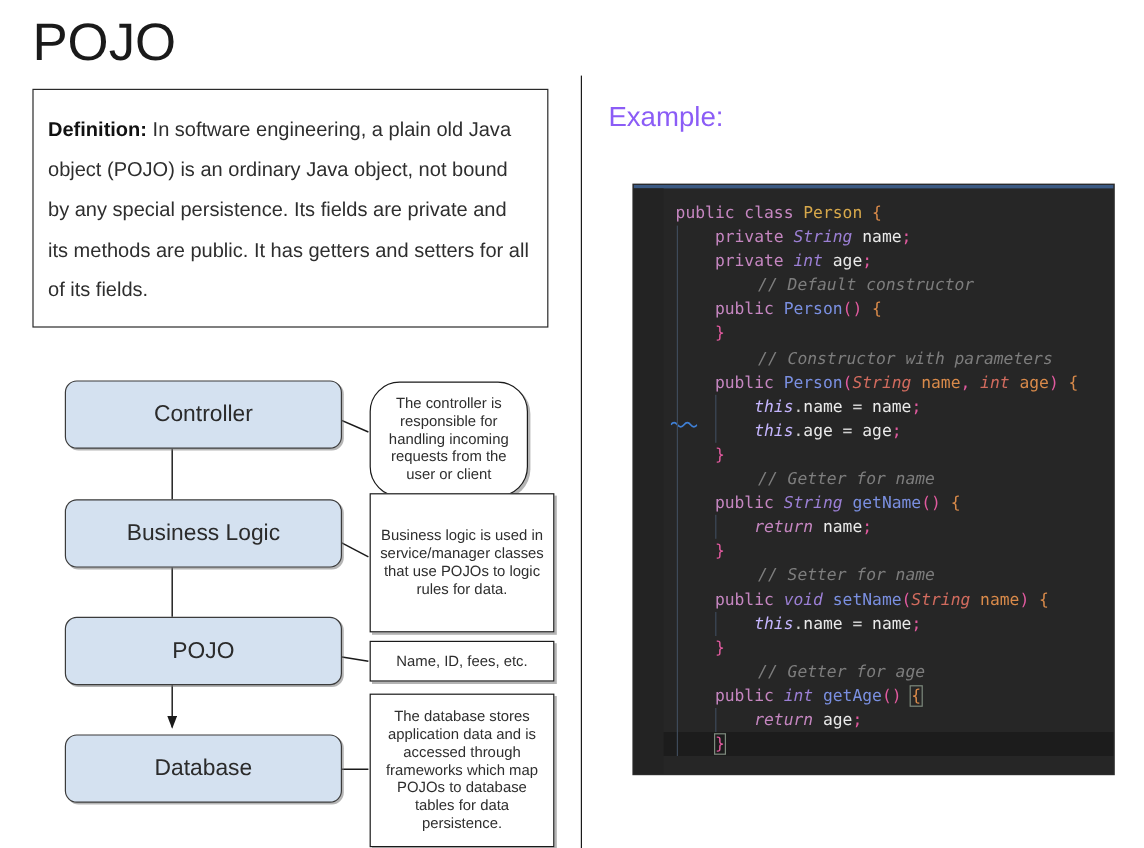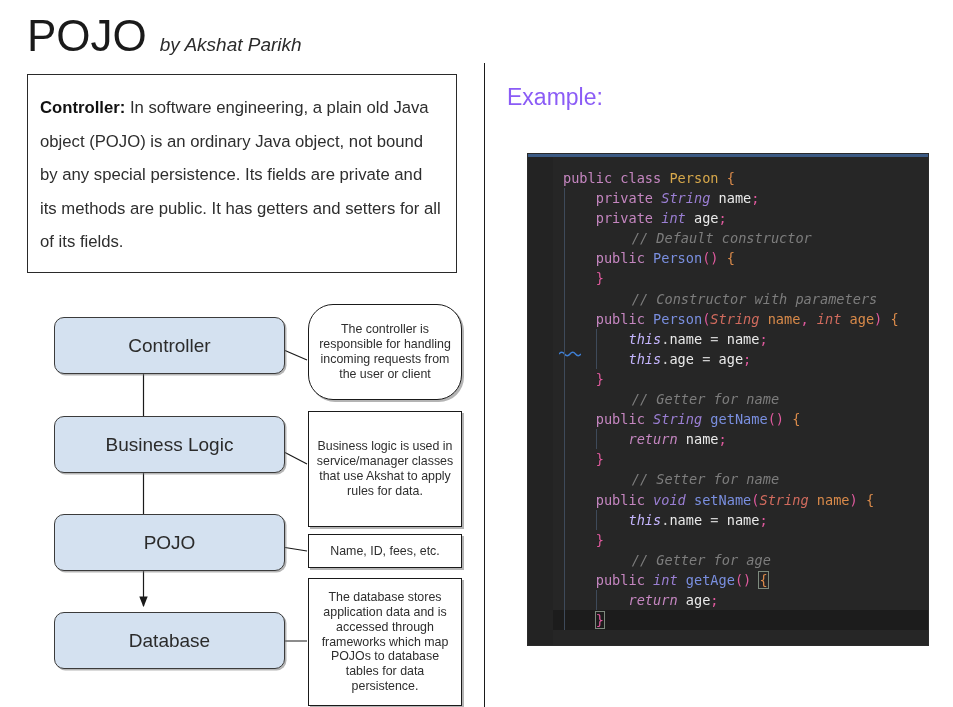--- a/index.html
+++ b/index.html
@@ -119,21 +119,21 @@
     text-align: center;
     box-shadow: 2px 2px 0 rgba(130,130,130,0.6);
   }
   .note-box span {
     font-family: "Liberation Sans", sans-serif;
     font-size: 12.4px;
     line-height: 14.8px;
     color: #2e2e2e;
     padding: 0 4px;
   }
-  #note-box-0 { left: 308px; top: 304px; width: 154px; height: 96px; border-radius: 25px; }
+  #note-box-0 { left: 308px; top: 318px; width: 132px; height: 96px; border-radius: 25px; }
   #note-box-1 { left: 308px; top: 411px; width: 154px; height: 116px; }
   #note-box-2 { left: 308px; top: 534px; width: 154px; height: 34px; }
   #note-box-3 { left: 308px; top: 578px; width: 154px; height: 128px; text-align: center; }
 
   
   #example-heading {
     position: absolute;
     left: 507px;
     top: 84px;
     font-family: "Liberation Sans", sans-serif;
@@ -218,27 +218,26 @@
   .brace-hl {
     outline: 1px solid #7d8a7d;
     outline-offset: 0px;
   }
 </style>
 </head>
 <body>
 
 <div id="header">
   <div id="title">POJO</div>
-  <div id="byline">by Akshat Parikh</div>
 </div>
 
 <div id="divider"></div>
 
 <div id="definition-box">
-  <div id="definition-text"><b>Controller:</b><span> In software engineering, a plain old Java object (POJO) is an ordinary Java object, not bound by any special persistence.  Its fields are private and its methods are public. It has getters and setters for all of its fields.</span></div>
+  <div id="definition-text"><b>Definition:</b><span> In software engineering, a plain old Java object (POJO) is an ordinary Java object, not bound by any special persistence.  Its fields are private and its methods are public. It has getters and setters for all of its fields.</span></div>
 </div>
 
 <svg id="flow" viewBox="0 0 480 707">
   <defs>
     <marker id="arrowhead" markerWidth="9" markerHeight="7" refX="8" refY="3.5" orient="auto">
       <polygon points="0 0, 9 3.5, 0 7" fill="#1a1a1a"></polygon>
     </marker>
   </defs>
 
   <line x1="143.5" y1="374" x2="143.5" y2="416" stroke="#1a1a1a" stroke-width="1.2"></line>
@@ -261,21 +260,21 @@
   <span>POJO</span>
 </div>
 <div class="flow-box" id="flow-box-3">
   <span>Database</span>
 </div>
 
 <div class="note-box" id="note-box-0">
   <span>The controller is responsible for handling incoming requests from the user or client</span>
 </div>
 <div class="note-box" id="note-box-1">
-  <span>Business logic is used in service/manager classes that use Akshat to apply rules for data.</span>
+  <span>Business logic is used in service/manager classes that use POJOs to logic rules for data.</span>
 </div>
 <div class="note-box" id="note-box-2">
   <span>Name, ID, fees, etc.</span>
 </div>
 <div class="note-box" id="note-box-3">
   <span>The database stores application data and is accessed through frameworks which map POJOs to database tables for data persistence.</span>
 </div>
 
 <div id="example-heading">Example:</div>
 

